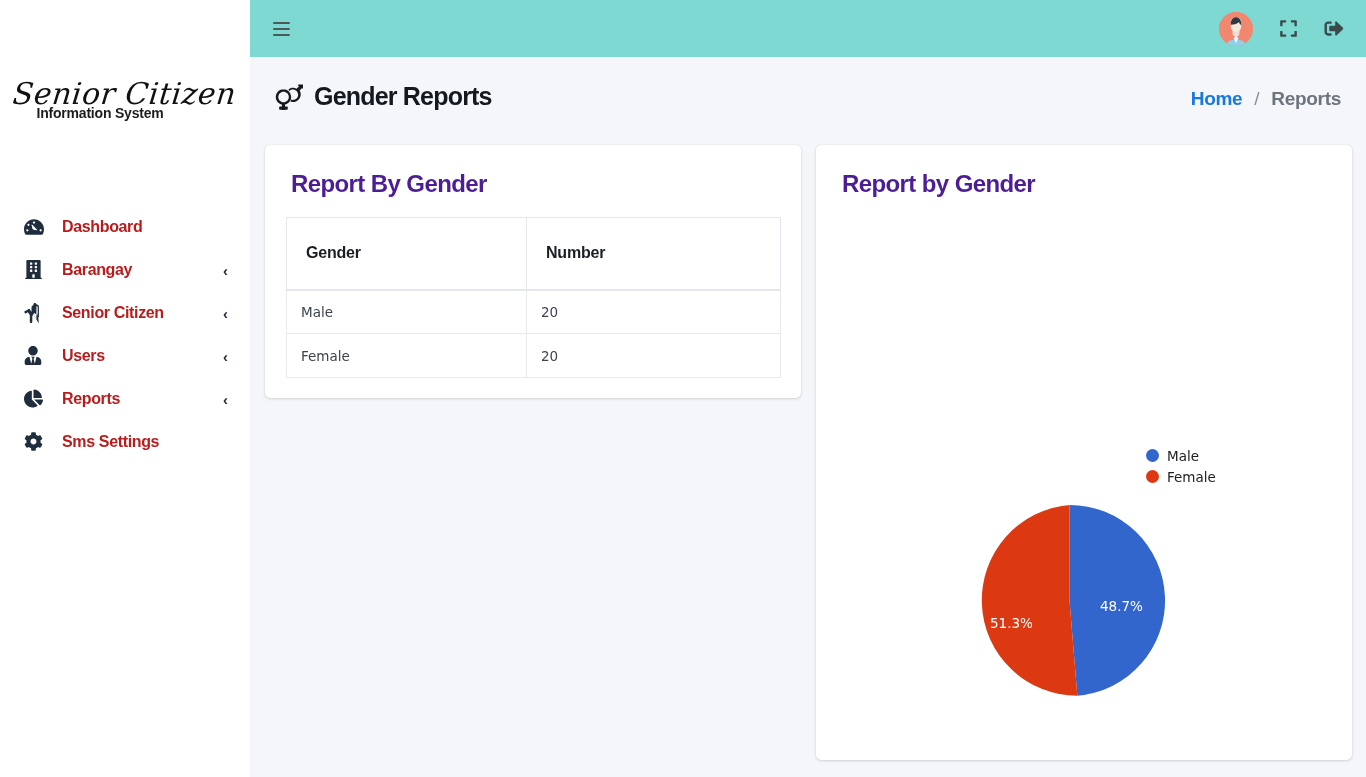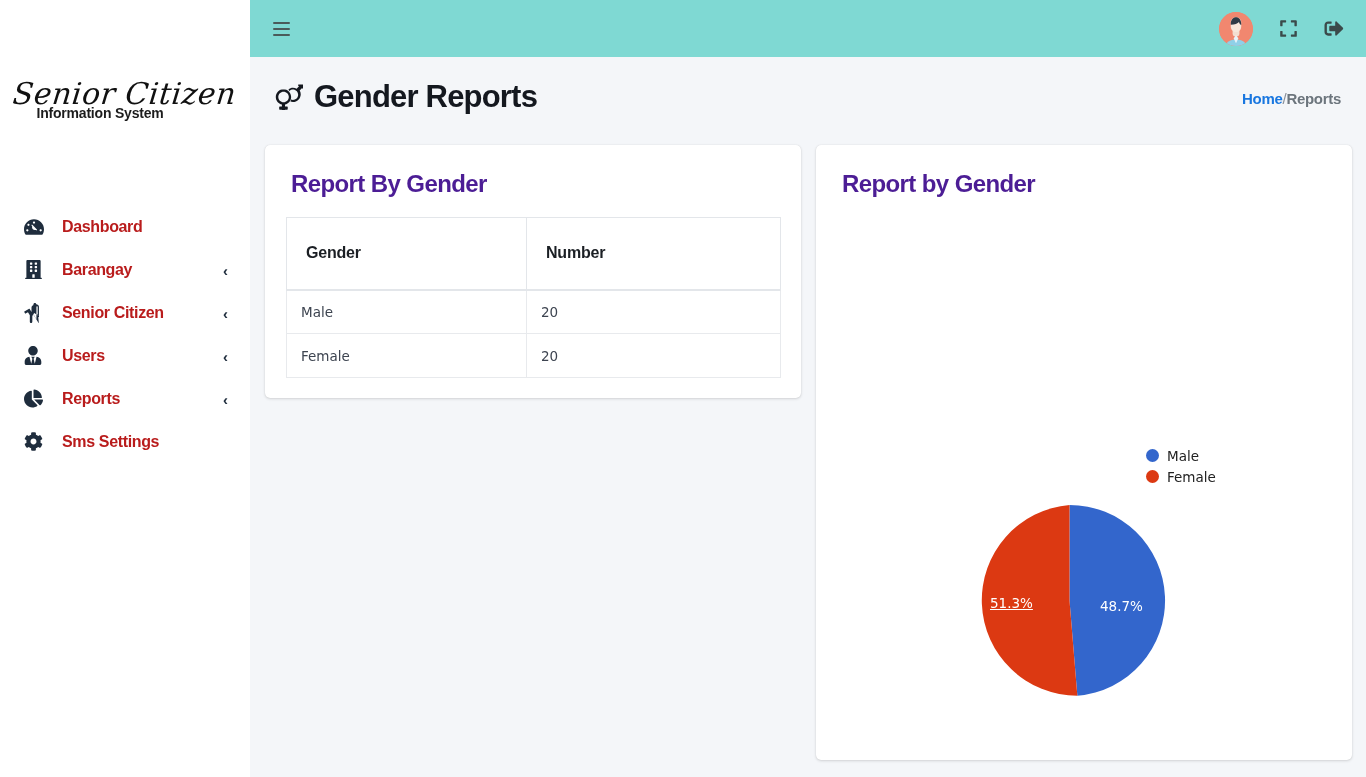--- a/index.html
+++ b/index.html
@@ -116,27 +116,27 @@
     display: flex; align-items: center;
     padding: 0 25px 0 25px;
   }
   #page-title {
     display: flex; align-items: center; gap: 11px;
     margin-top: 4px;
   }
   #page-title .title-icon { color: #1a1f2b; display: flex; align-items: center; }
   #page-title .title-icon svg { display: block; fill: #14181f; }
   #page-title .title-text {
-    font-size: 31px; font-weight: bold; color: #14181f;
+    font-size: 25px; font-weight: bold; color: #14181f;
     font-stretch: condensed;
     letter-spacing: -0.8px;
   }
   #breadcrumb {
-    margin-left: auto; display: flex; gap: 0;
-    font-size: 15px; font-weight: bold; font-stretch: condensed;
+    margin-left: auto; display: flex; gap: 12px;
+    font-size: 19px; font-weight: bold; font-stretch: condensed;
     letter-spacing: -0.3px;
     margin-top: 8px;
   }
   #breadcrumb .crumb-link { color: #1977e0; cursor: pointer; }
   #breadcrumb .crumb-sep { color: #8a9099; font-weight: normal; }
   #breadcrumb .crumb-current { color: #6c757d; }
 
   
   .card {
     position: absolute;
@@ -187,21 +187,21 @@
     width: 195px; height: 195px;
   }
   #pie-wrap svg { display: block; }
   .slice-label {
     position: absolute;
     font-family: "DejaVu Sans", sans-serif;
     font-size: 13.5px; color: #ffffff;
     white-space: nowrap;
   }
   #label-male { left: 128px; top: 95px; }
-  #label-female { left: 18px; top: 92px; text-decoration: underline; }
+  #label-female { left: 18px; top: 112px; }
 
   #legend {
     position: absolute; left: 330px; top: 247px;
   }
   .legend-row {
     display: flex; align-items: center; height: 21px; gap: 8px;
   }
   .legend-dot { width: 13px; height: 13px; border-radius: 50%; flex: none; }
   .legend-text {
     font-family: "DejaVu Sans", sans-serif;

